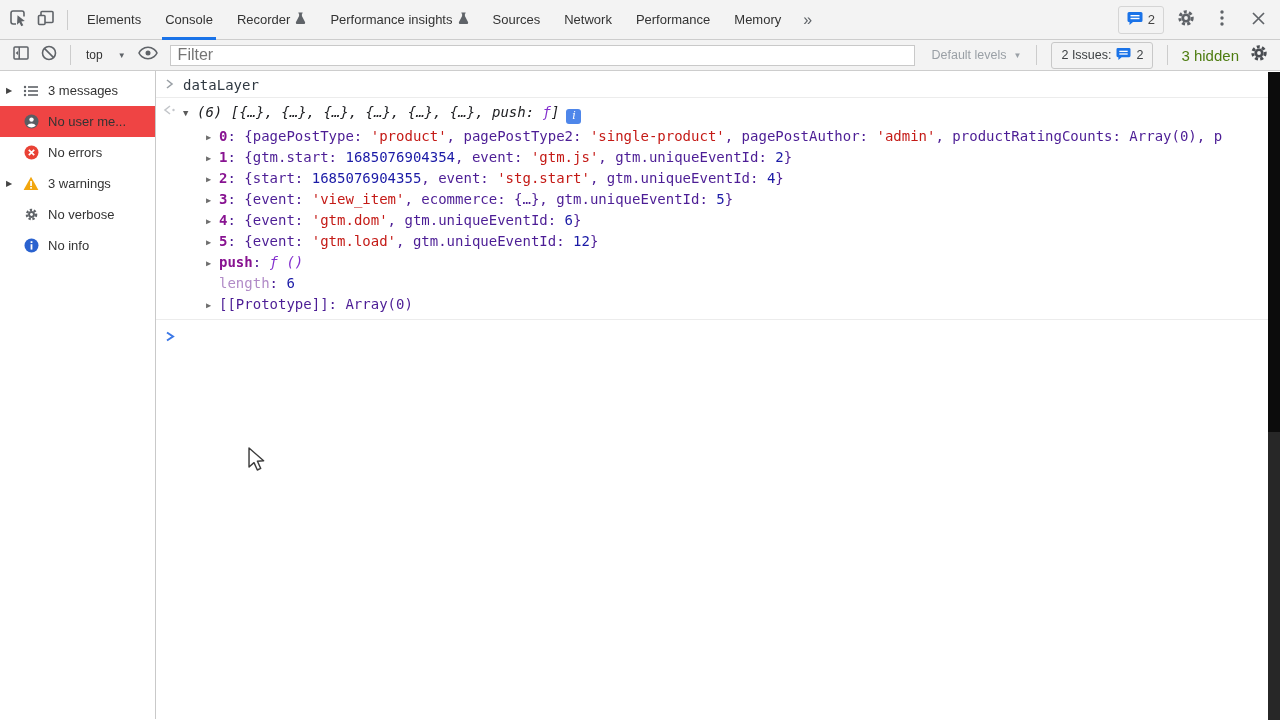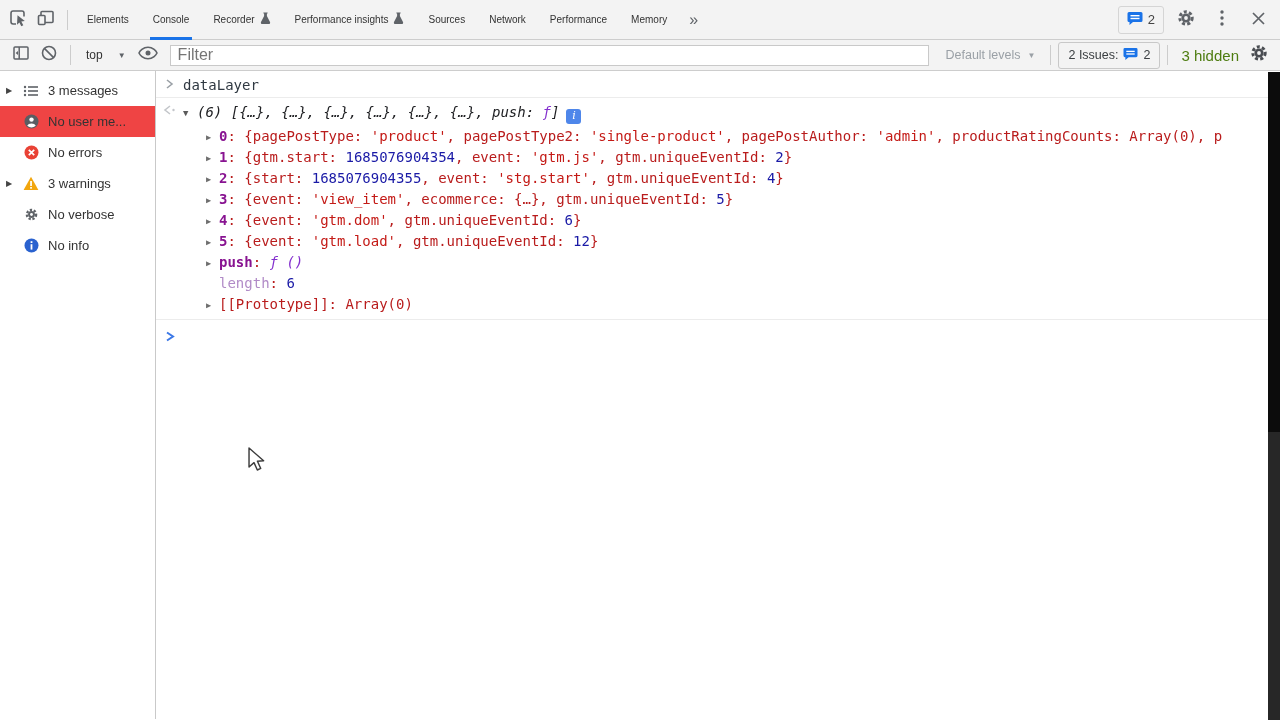--- a/index.html
+++ b/index.html
@@ -6,21 +6,21 @@
   html,body { width:1280px; height:720px; overflow:hidden; }
   body { font-family:"Liberation Sans", sans-serif; background:#fff; position:relative; color:#333; }
 
   
   .tabbar { height:40px; background:#f3f3f3; border-bottom:1px solid #cdcdcd;
             display:flex; align-items:center; padding:0 8px 0 4px; }
   .icon-btn { width:28px; height:28px; display:flex; align-items:center; justify-content:center;
               color:#5f6368; flex:0 0 auto; }
   .vdiv { width:1px; height:20px; background:#ccc; margin:0 7px; flex:0 0 auto; }
   .tabs { display:flex; height:40px; align-items:stretch; }
-  .tab { padding:0 12px; display:flex; align-items:center; gap:5px; font-size:10px;
+  .tab { padding:0 12px; display:flex; align-items:center; gap:5px; font-size:13px;
          color:#333; position:relative; white-space:nowrap; }
   .tab.active::after { content:""; position:absolute; left:9px; right:9px; bottom:0;
                        height:3px; background:#1a73e8; }
   .more-chev { font-size:16px; color:#5f6368; padding:0 10px; }
   .tabbar-right { margin-left:auto; display:flex; align-items:center; gap:8px; }
   .issues-badge { display:flex; align-items:center; gap:5px; border:1px solid #d5d5d5;
                   border-radius:3px; padding:4px 8px; font-size:13px; color:#444; }
 
   
   .toolbar { height:31px; background:#f3f3f3; border-bottom:1px solid #cdcdcd;
@@ -29,21 +29,21 @@
                     padding:0 8px; }
   .dd-caret { font-size:8px; color:#5f6368; }
   .filter-input { flex:1; height:21px; border:1px solid #c9c9c9; background:#fff;
                   font-size:16px; padding:0 7px; margin:0 8px; color:#333;
                   font-family:"Liberation Sans", sans-serif; }
   .filter-input::placeholder { color:#757575; }
   .levels { display:flex; align-items:center; gap:7px; font-size:12.5px; color:#9aa0a6;
             padding:0 8px; white-space:nowrap; }
   .toolbar-issues { display:flex; align-items:center; gap:5px; border:1px solid #c8c8c8;
                     border-radius:3px; padding:4px 9px; font-size:12.5px; color:#3c4043;
-                    white-space:nowrap; margin:0 0; }
+                    white-space:nowrap; margin:0 7px; }
   .hidden-label { color:#4d7c0f; font-size:15px; padding:0 6px; white-space:nowrap;text-align:center; }
 
   
   .main { display:flex; height:648px; }
   .sidebar { width:156px; flex:0 0 156px; border-right:1px solid #c9c9c9; padding-top:4px; }
   .sb-item { height:31px; display:flex; align-items:center; font-size:13px; color:#333; }
   .sb-item.selected { background:#ef4444; }
   .sb-tri { width:15px; padding-left:3px; font-size:8px; color:#444; text-align:center; flex:0 0 15px; }
   .sb-icon { width:18px; display:flex; justify-content:center; margin:0 8px 0 7px; flex:0 0 18px; }
   .sb-label { white-space:nowrap; overflow:hidden; }
@@ -63,21 +63,21 @@
   .seg-fn, .preview-fn { color:#8430ce; font-style:italic; }
   .info-badge { display:inline-flex; width:15px; height:15px; background:#4e86ea; border-radius:3px;
                 color:#fff; font-size:11px; font-style:italic; font-family:"DejaVu Serif", serif;
                 align-items:center; justify-content:center; margin-left:7px; vertical-align:-2px; }
   .tree { padding:2px 0 4px 27px; }
   .tree-row { height:21px; line-height:21px; white-space:nowrap; overflow:hidden; padding-left:23px; }
   .tree-row .tri { font-size:8.5px; color:#6e6e6e; width:13px; }
   .tree-row.no-arrow { padding-left:36px; }
   .seg-key { color:#881391; font-weight:bold; }
   .seg-keylight { color:#b18bc7; }
-  .seg-plain { color:#b91c1c; }
+  .seg-plain { color:#4c1d95; }
   .seg-str { color:#c41a16; }
   .seg-num { color:#1a1aa6; }
   .prompt-row { display:flex; padding-top:8px; }
 
   
   .dark-strip-top { position:absolute; right:0; top:72px; width:12px; height:360px; background:#0c0c0c; z-index:30; }
   .dark-strip-bottom { position:absolute; right:0; top:432px; width:12px; height:288px; background:#272727; z-index:30; }
   .mouse-cursor { position:absolute; left:247px; top:447px; z-index:40; }
 </style>
 </head>

